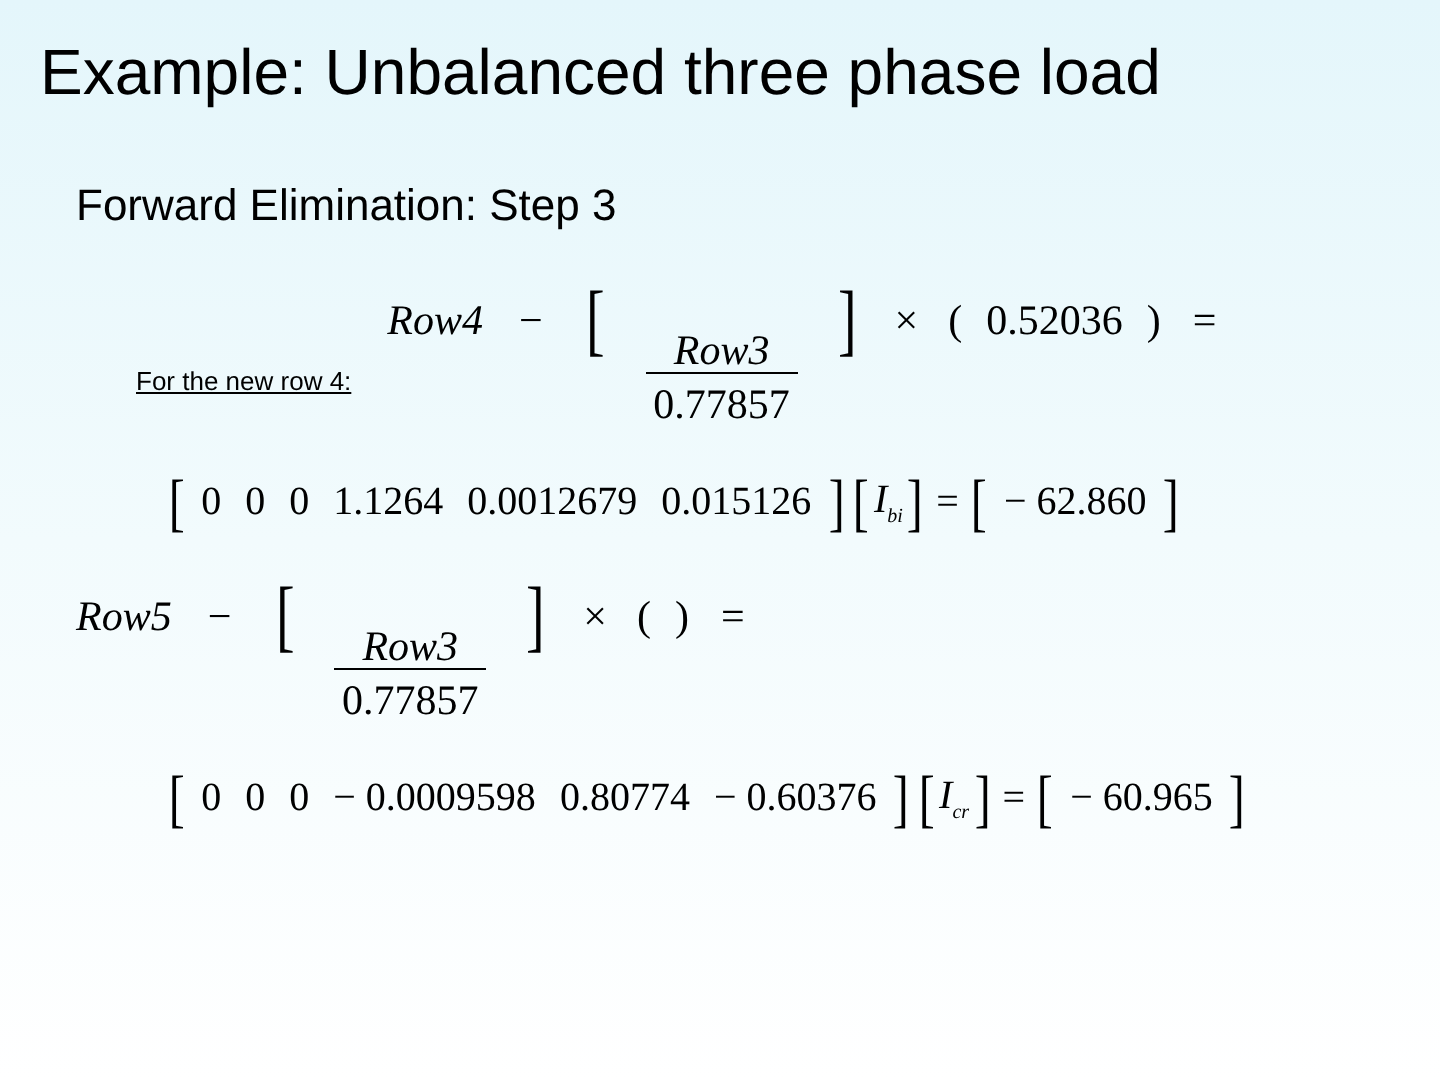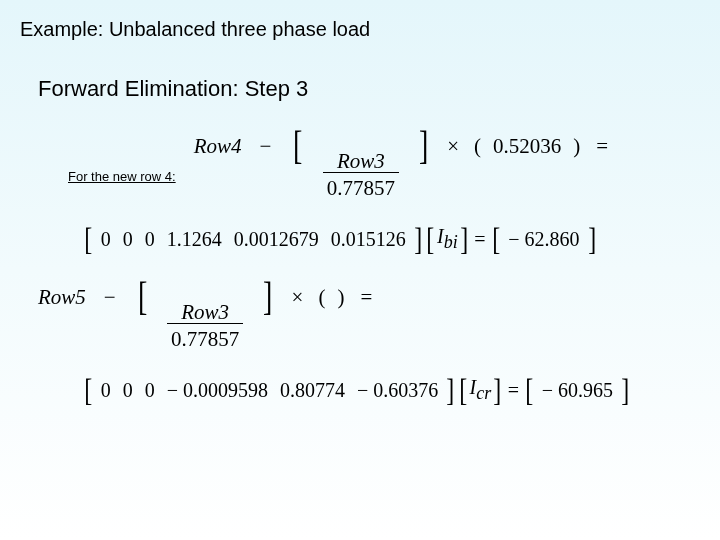--- a/index.html
+++ b/index.html
@@ -12,21 +12,21 @@
   color: #000;
   overflow: hidden;
 }
 .slide {
   box-sizing: border-box;
   width: 720px;
   height: 540px;
   padding: 18px 20px 20px 20px;
 }
 .title {
-  font-size: 20px;
+  font-size: 32px;
   font-weight: 400;
   margin: 0 0 35px 0;
   line-height: 1.15;
   color: #000;
 }
 .sub {
   font-size: 22px;
   font-weight: 400;
   margin: 0 0 32px 18px;
 }
@@ -81,21 +81,21 @@
 }
 .vec-row {
   font-family: "Times New Roman", Times, serif;
   font-size: 20px;
   margin: 2px 0 32px 62px;
   display: flex;
   align-items: center;
   white-space: nowrap;
 }
 .vec-row .cell { margin: 0 6px; }
-.subscr { font-size: 18px; font-style: italic; vertical-align: sub; }
+.subscr { font-size: 10px; font-style: italic; vertical-align: sub; }
 .times { margin: 0 3px; }
 .minus { margin: 0 6px; }
 .eq { margin: 0 4px; }
 </style>
 </head>
 <body>
 
 <div class="slide">
 
   <h1 class="title">Example: Unbalanced three phase load</h1>

